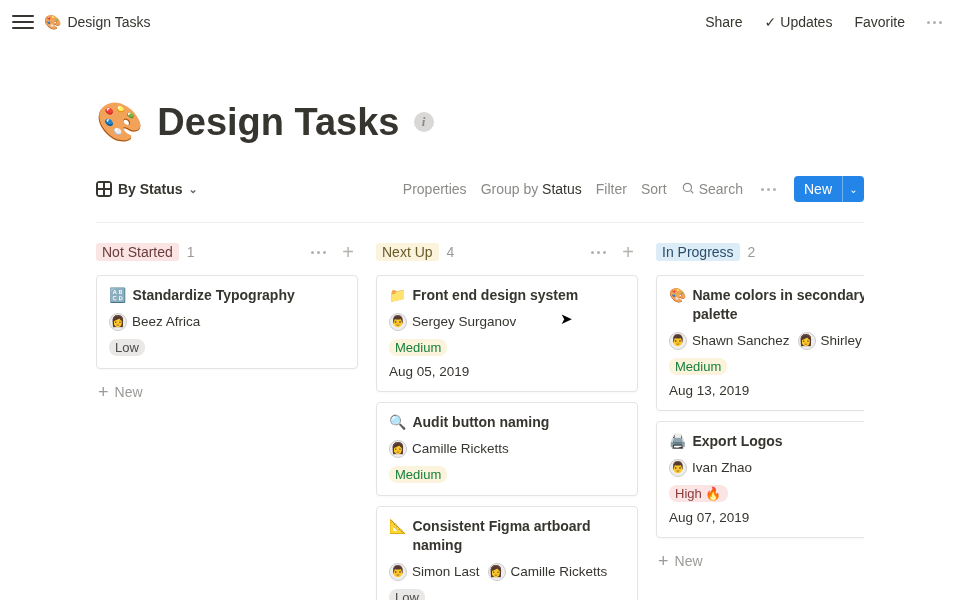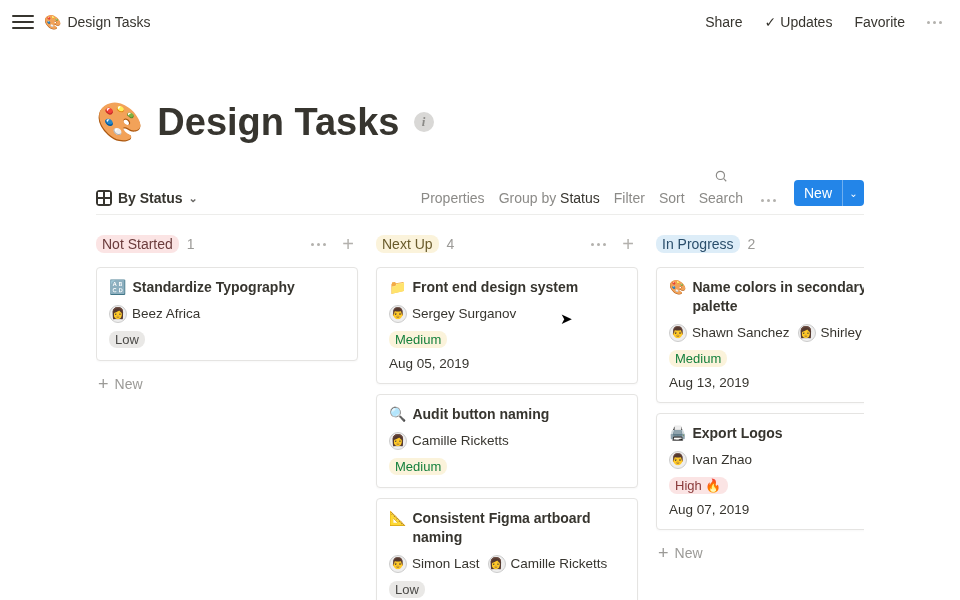--- a/index.html
+++ b/index.html
@@ -40,40 +40,40 @@
     font-size: 38px; font-weight:700;
     color:#37352f;
   }
   .page-title .info-icon {
     width:20px; height:20px; border-radius:50%; background:#d9d8d6;
     color:#8b8a87; display:flex; align-items:center; justify-content:center;
     font-size:13px; font-weight:700; font-style: italic; font-family: Georgia, serif;
   }
 
   .view-bar {
-    margin-top: 25px;
-    display:flex; align-items:flex-end;
+    margin-top: 32px;
+    display:flex; align-items:center;
     font-size:14px;
     gap: 14px;
     border-bottom:1px solid #ededeb;
-    padding-bottom: 8px;
+    padding-bottom: 20px;
   }
   .view-select {
     display:flex; align-items:center; gap:6px; font-weight:600; cursor:pointer;
   }
   .board-icon {
     width:16px; height:16px; border:1.5px solid #37352f; border-radius:3px;
     display:grid; grid-template-columns:1fr 1fr; grid-template-rows:1fr 1fr;
   }
   .board-icon div { border:0.5px solid #37352f; }
   .chev-down { font-size:11px; color:#6b6a67; }
   .view-bar .vspacer { flex:1; }
   .vb-item { color:#8b8a87; cursor:pointer; }
   .vb-item .strong { color:#37352f; }
-  .search-wrap { display:flex; align-items:center; gap:4px; color:#8b8a87; cursor:text;flex-direction:column; }
+  .search-wrap { display:flex; align-items:center; gap:4px; color:#8b8a87; cursor:text; }
   .search-icon svg { width:14px; height:14px; stroke:#8b8a87; }
   .toolbar-dots { display:flex; gap:3px; cursor:pointer; padding:4px; }
   .new-btn {
     background:#2385e8; color:#fff; font-weight:500;
     border-radius:4px; display:flex; align-items:center;
     height:26px; cursor:pointer;
   }
   .new-btn .lbl { padding:0 10px; }
   .new-btn .dd { border-left:1px solid rgba(255,255,255,0.35); width:22px; height:100%; display:flex; align-items:center; justify-content:center; font-size:10px; }
 
@@ -86,21 +86,21 @@
     width: 262px;
     flex: 0 0 262px;
   }
   .col-head {
     display:flex; align-items:center; gap:8px;
     height:30px;
     margin-bottom:8px;
   }
   .status-pill {
     font-size:14px; font-weight:400;
-    padding:1px 6px; border-radius:8px;
+    padding:1px 6px; border-radius:3px;
     white-space:nowrap;
   }
   .col-count { color:#9b9a97; font-size:14px; }
   .col-head .flex { flex:1; }
   .col-dots { display:flex; gap:3px; cursor:pointer; padding:4px; }
   .col-add { color:#b3b1ad; font-size:20px; line-height:1; cursor:pointer; padding:0 4px; }
 
   .card {
     border:1px solid #e5e4e2; border-radius:4px;
     background:#fff;

